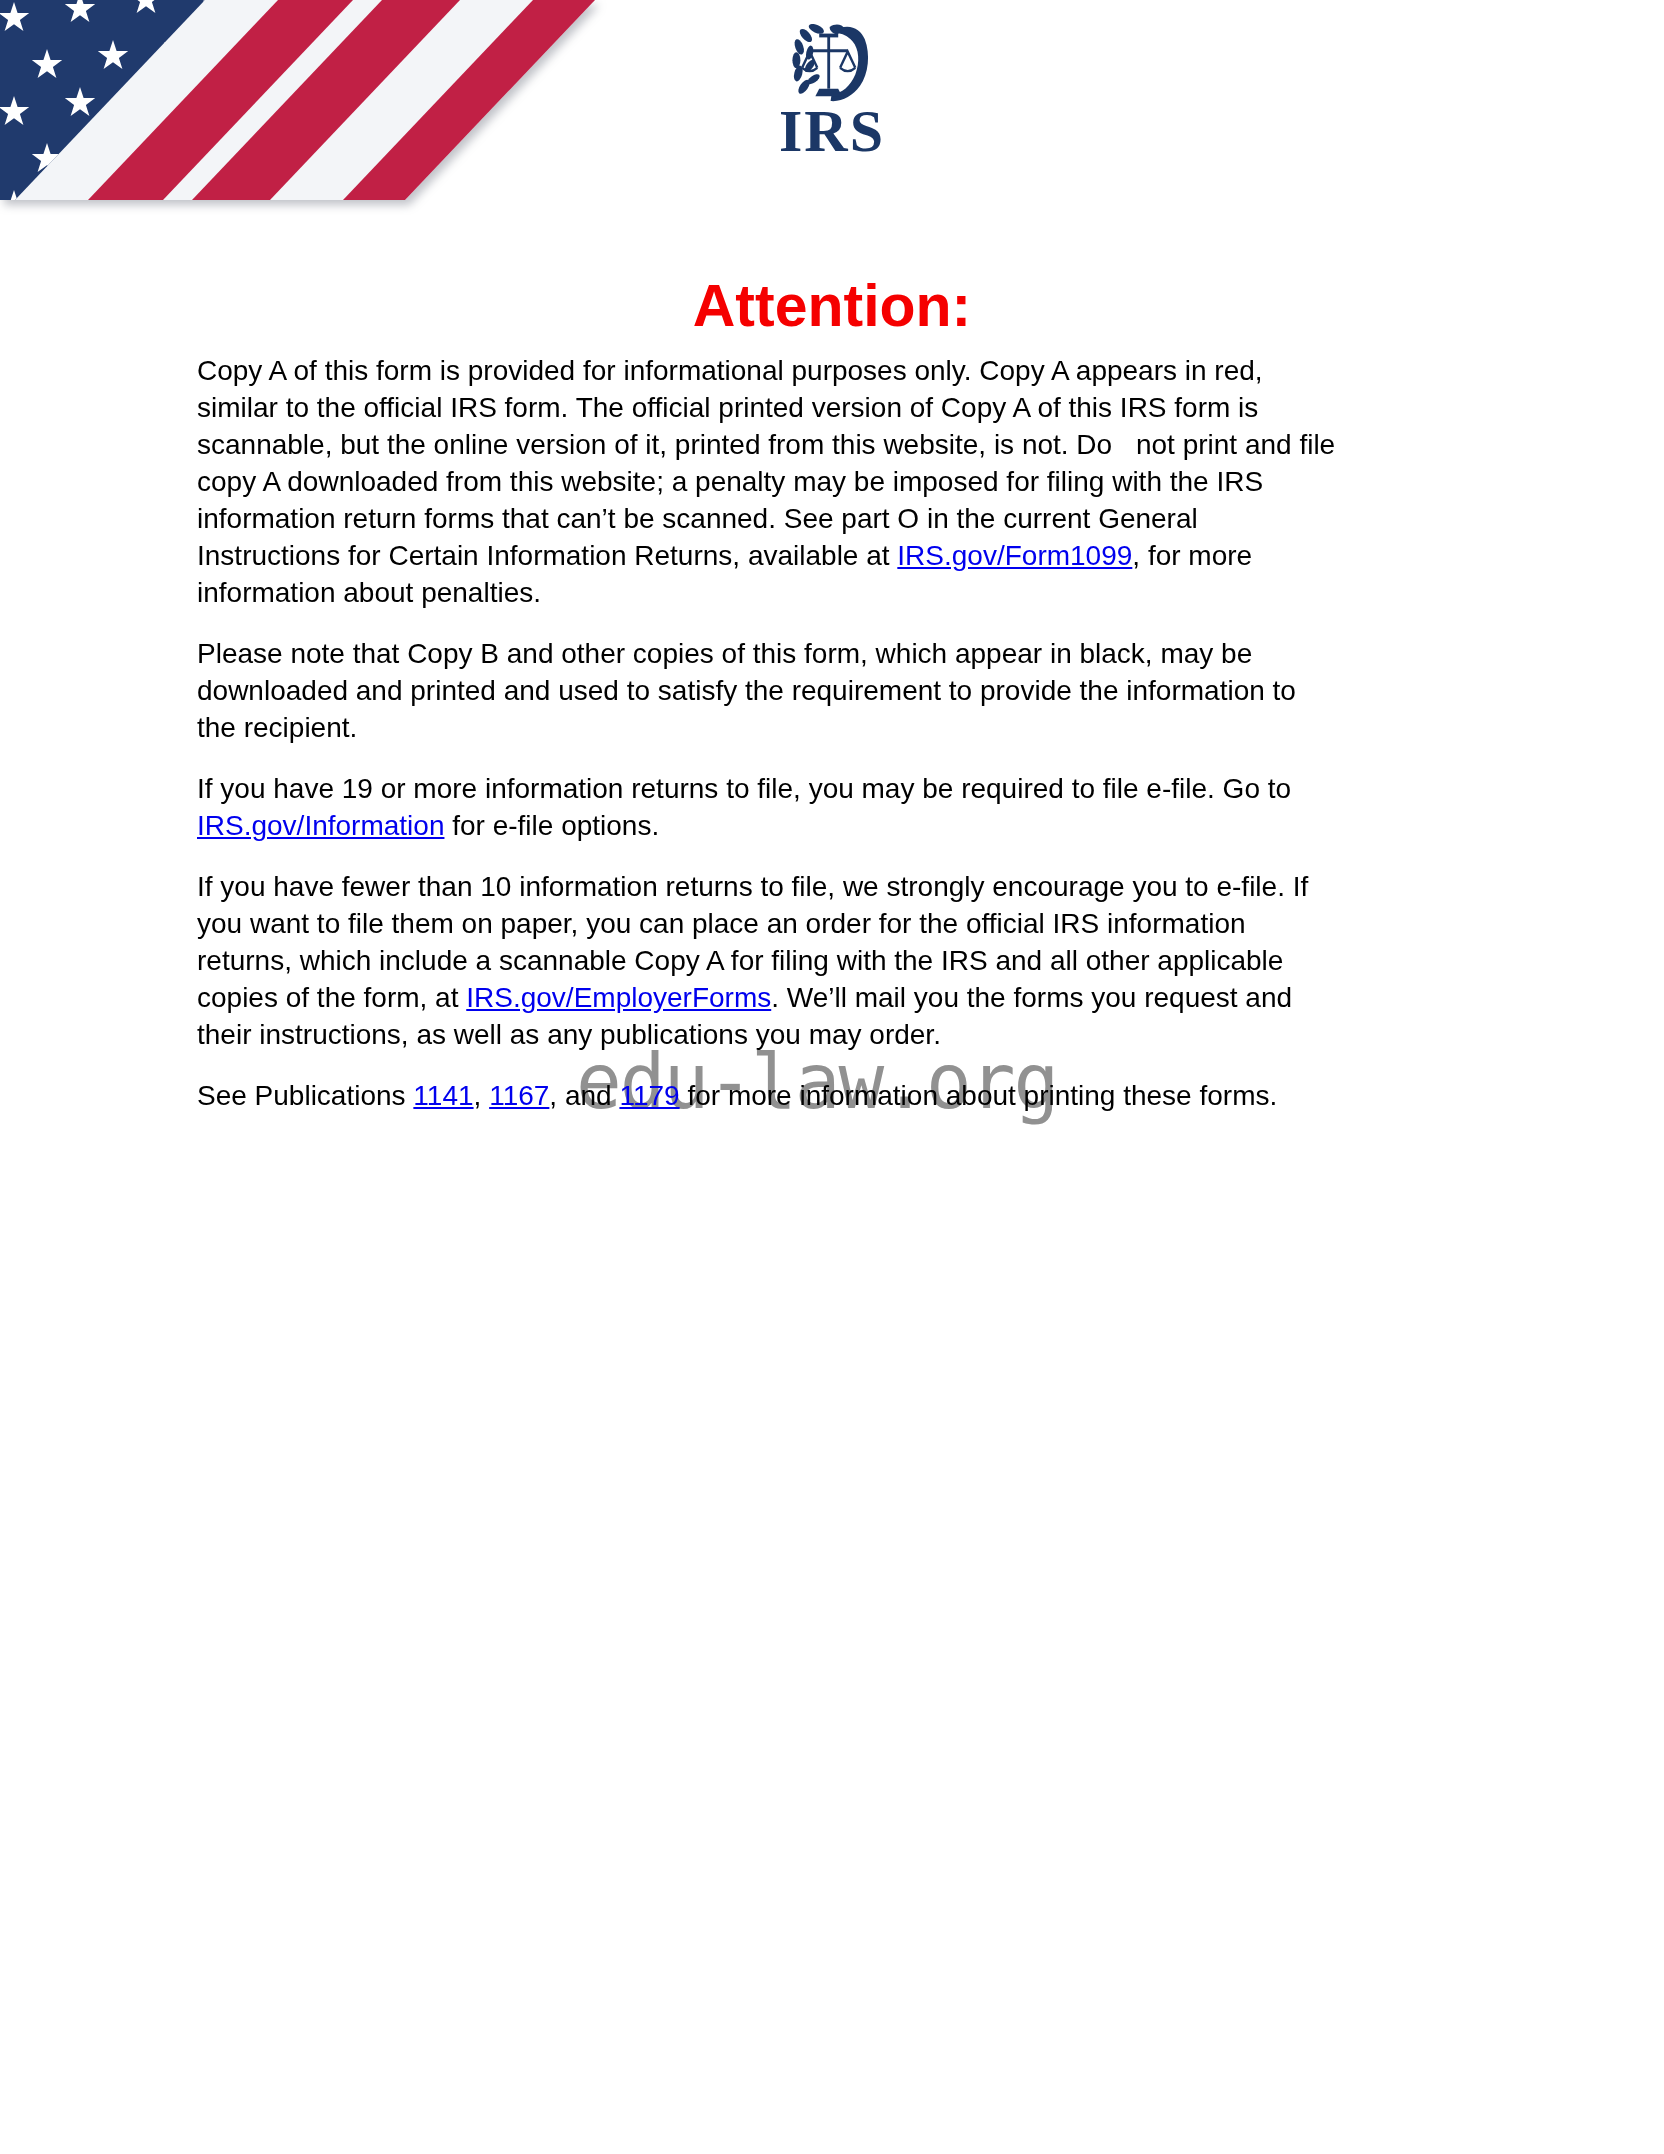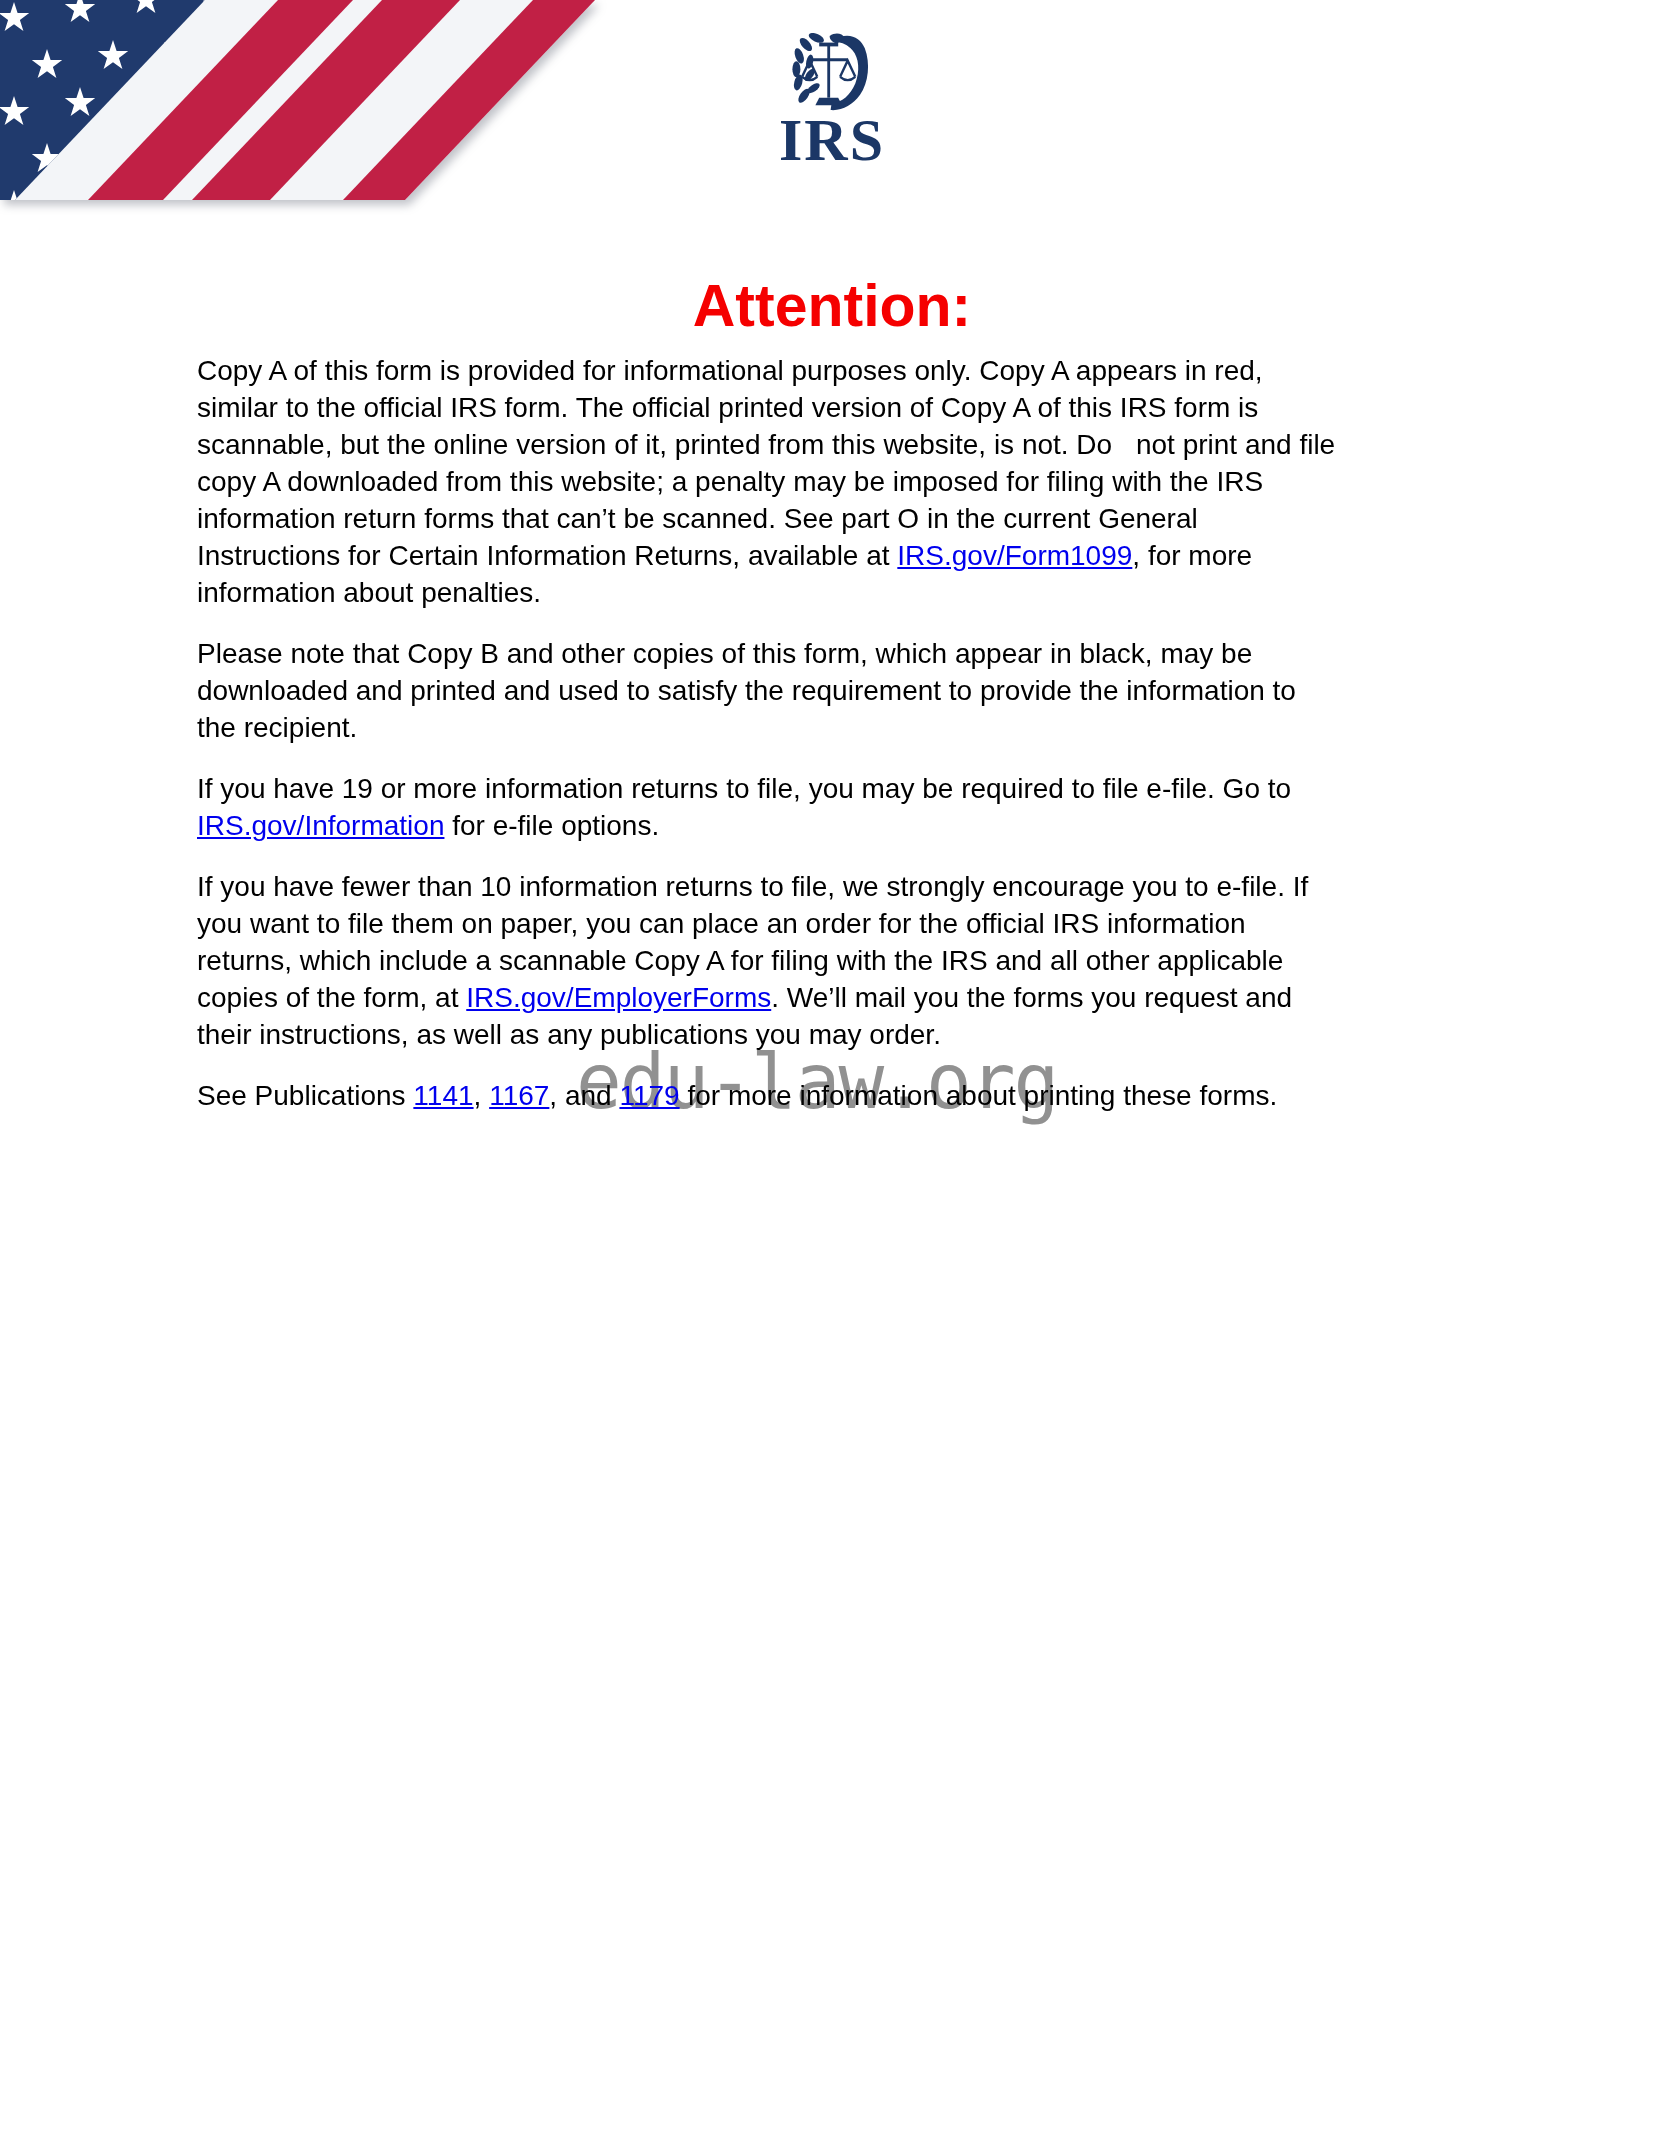--- a/index.html
+++ b/index.html
@@ -8,21 +8,21 @@
     position: relative;
     background: #ffffff;
     font-family: "Liberation Sans", sans-serif;
     overflow: hidden;
   }
   .flag {
     position: absolute; left: 0; top: 0;
     filter: drop-shadow(4px 5px 5px rgba(90,95,110,.38));
   }
   .logo {
-    position: absolute; left: 0; right: 0; top: 33px;
+    position: absolute; left: 0; right: 0; top: 24px;
     text-align: center;
   }
   .logo svg { display: block; margin: 0 auto; }
   .logo-text {
     font-family: "Liberation Serif", serif;
     font-weight: 700;
     font-size: 60px; line-height: 54px;
     letter-spacing: 2px;
     color: var(--logo-navy, #1b3766);
   }

